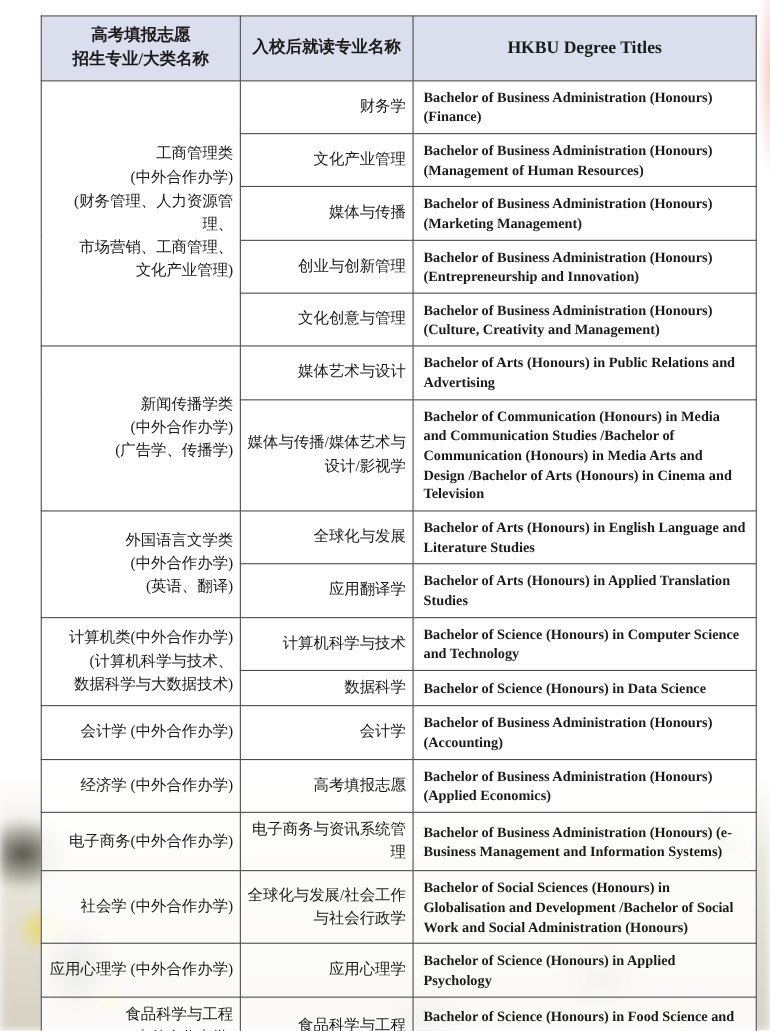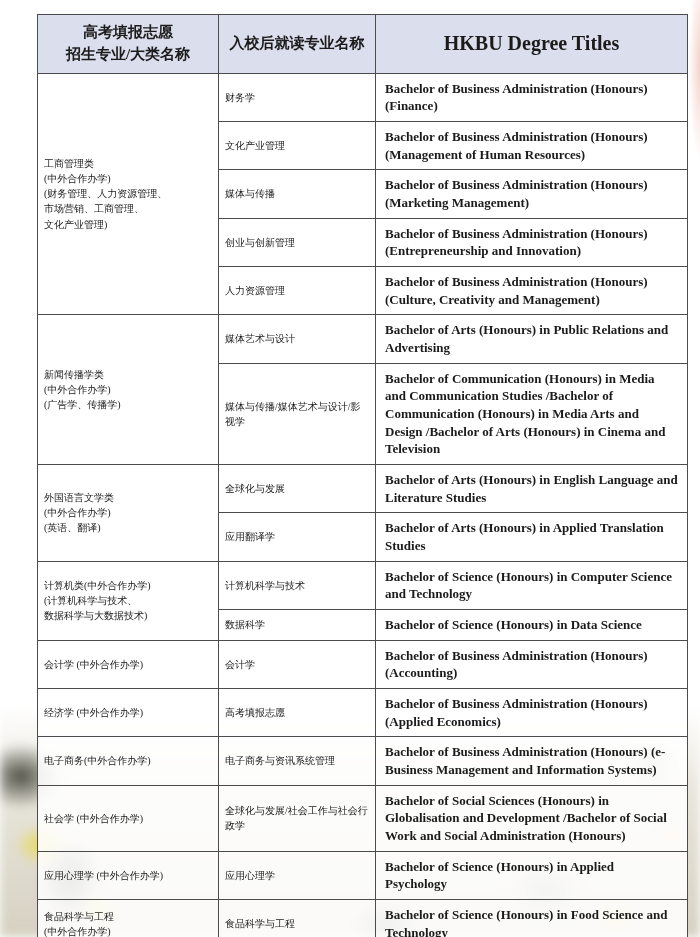--- a/index.html
+++ b/index.html
@@ -62,25 +62,25 @@
     vertical-align: middle;
   }
   thead th {
     background: #dbdeec;
     font-weight: bold;
     text-align: center;
     padding: 7px 4px;
     font-size: 15px;
     line-height: 1.45;
   }
-  th.en-header { font-size: 20px; }
+  th.en-header { font-size: 16px; }
 
   td.cat, td.major {
-    text-align: left;
-    font-size: 10px;
+    text-align: right;
+    font-size: 14px;
     line-height: 1.52;
     padding: 5px 6px;
   }
   td.degree {
     text-align: left;
     font-size: 13px;
     line-height: 1.36;
     padding: 6px 9px;
     font-weight: bold;
   }
@@ -120,21 +120,21 @@
         </tr>
         <tr>
           <td class="major">媒体与传播</td>
           <td class="degree">Bachelor of Business Administration (Honours) (Marketing Management)</td>
         </tr>
         <tr>
           <td class="major">创业与创新管理</td>
           <td class="degree">Bachelor of Business Administration (Honours) (Entrepreneurship and Innovation)</td>
         </tr>
         <tr>
-          <td class="major">人力资源管理</td>
+          <td class="major">文化创意与管理</td>
           <td class="degree">Bachelor of Business Administration (Honours) (Culture, Creativity and Management)</td>
         </tr>
         <tr>
           <td class="cat" rowspan="2">新闻传播学类<br>(中外合作办学)<br>(广告学、传播学)</td>
           <td class="major">媒体艺术与设计</td>
           <td class="degree">Bachelor of Arts (Honours) in Public Relations and Advertising</td>
         </tr>
         <tr>
           <td class="major">媒体与传播/媒体艺术与设计/影视学</td>
           <td class="degree">Bachelor of Communication (Honours) in Media and Communication Studies /Bachelor of Communication (Honours) in Media Arts and Design /Bachelor of Arts (Honours) in Cinema and Television</td>

